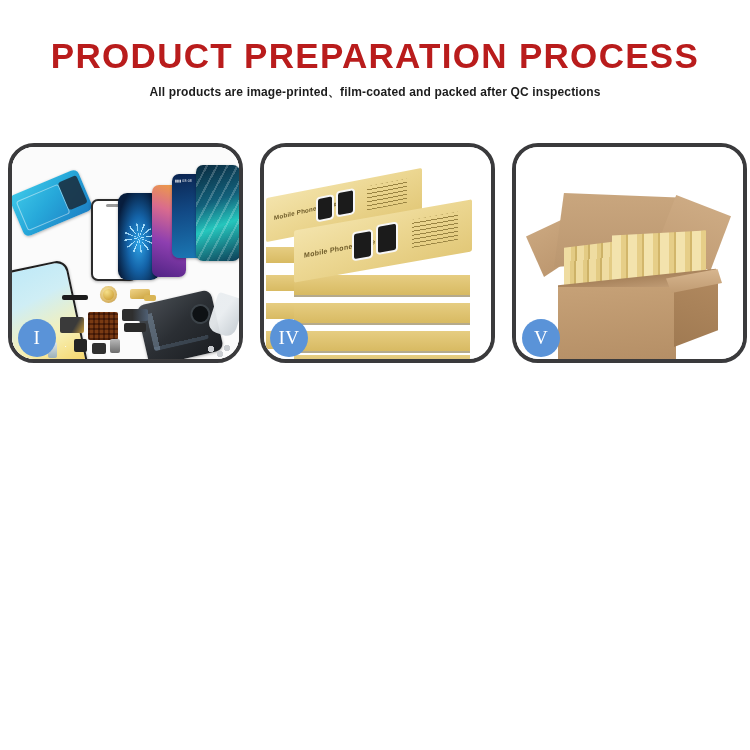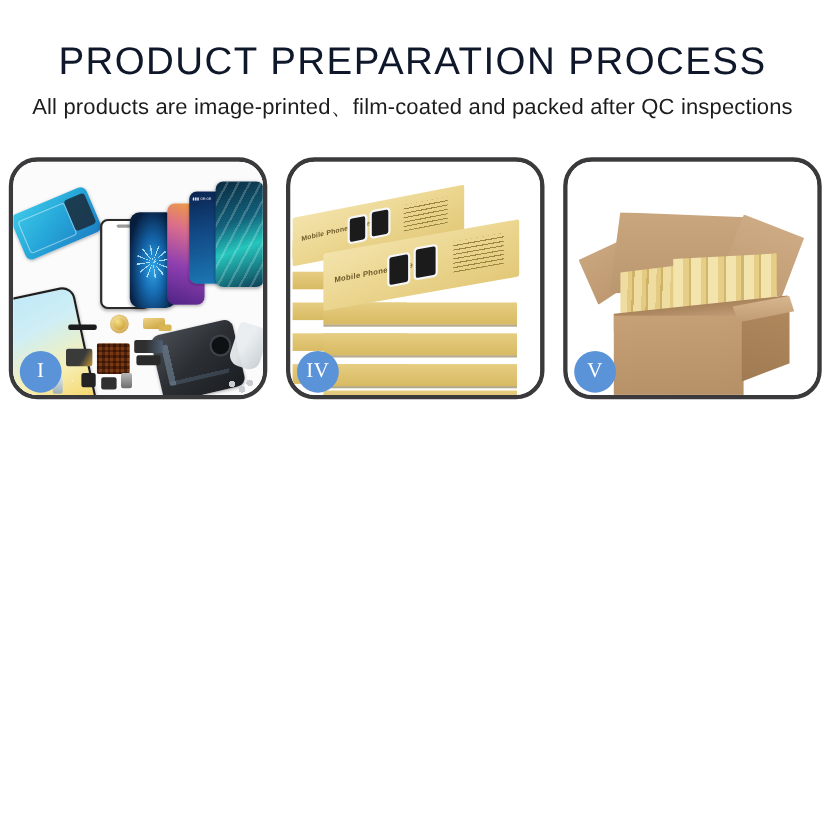--- a/index.html
+++ b/index.html
@@ -27,31 +27,31 @@
   .header {
     position: absolute;
     left: 0;
     top: 36px;
     width: 750px;
     text-align: center;
   }
   .title {
     font-family: "Liberation Sans", sans-serif;
     font-size: 35px;
-    font-weight: 400;
+    font-weight: 700;
     letter-spacing: 1.3px;
-    color: #0f172a;
+    color: #b91c1c;
     line-height: 1.12;
     margin: 0;
     white-space: nowrap;
   }
   .subtitle {
     font-family: "Liberation Sans", sans-serif;
-    font-size: 20px;
-    font-weight: 400;
+    font-size: 12px;
+    font-weight: 700;
     color: #1c1c1c;
     letter-spacing: 0.15px;
     margin: 9px 0 0 0;
     white-space: nowrap;
   }
 
   
   .grid {
     position: absolute;
     left: 8px;

